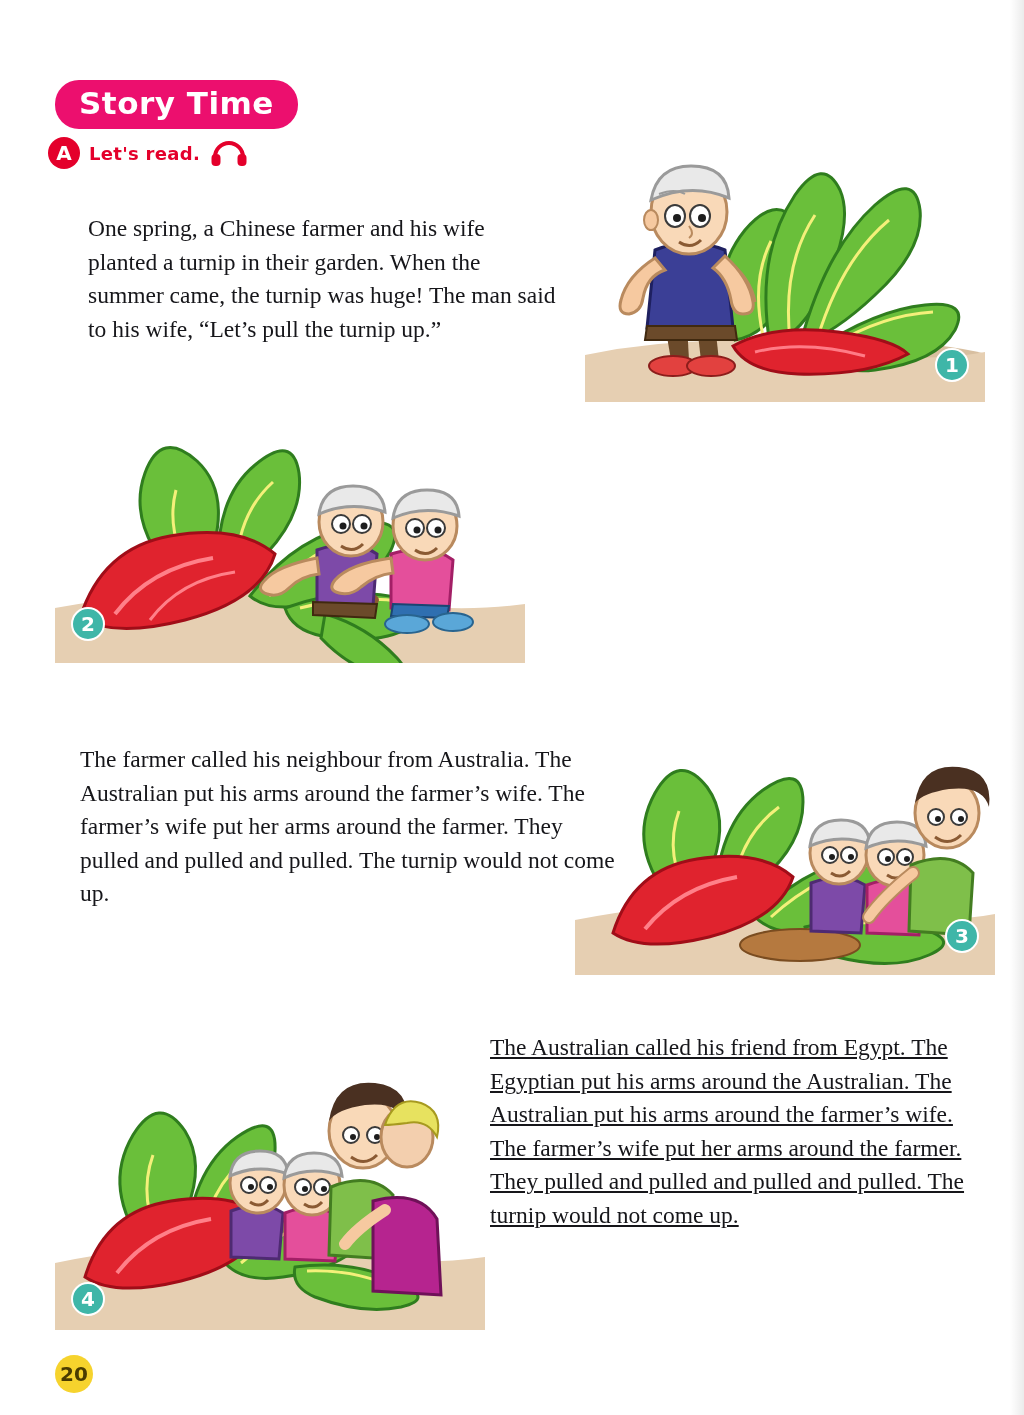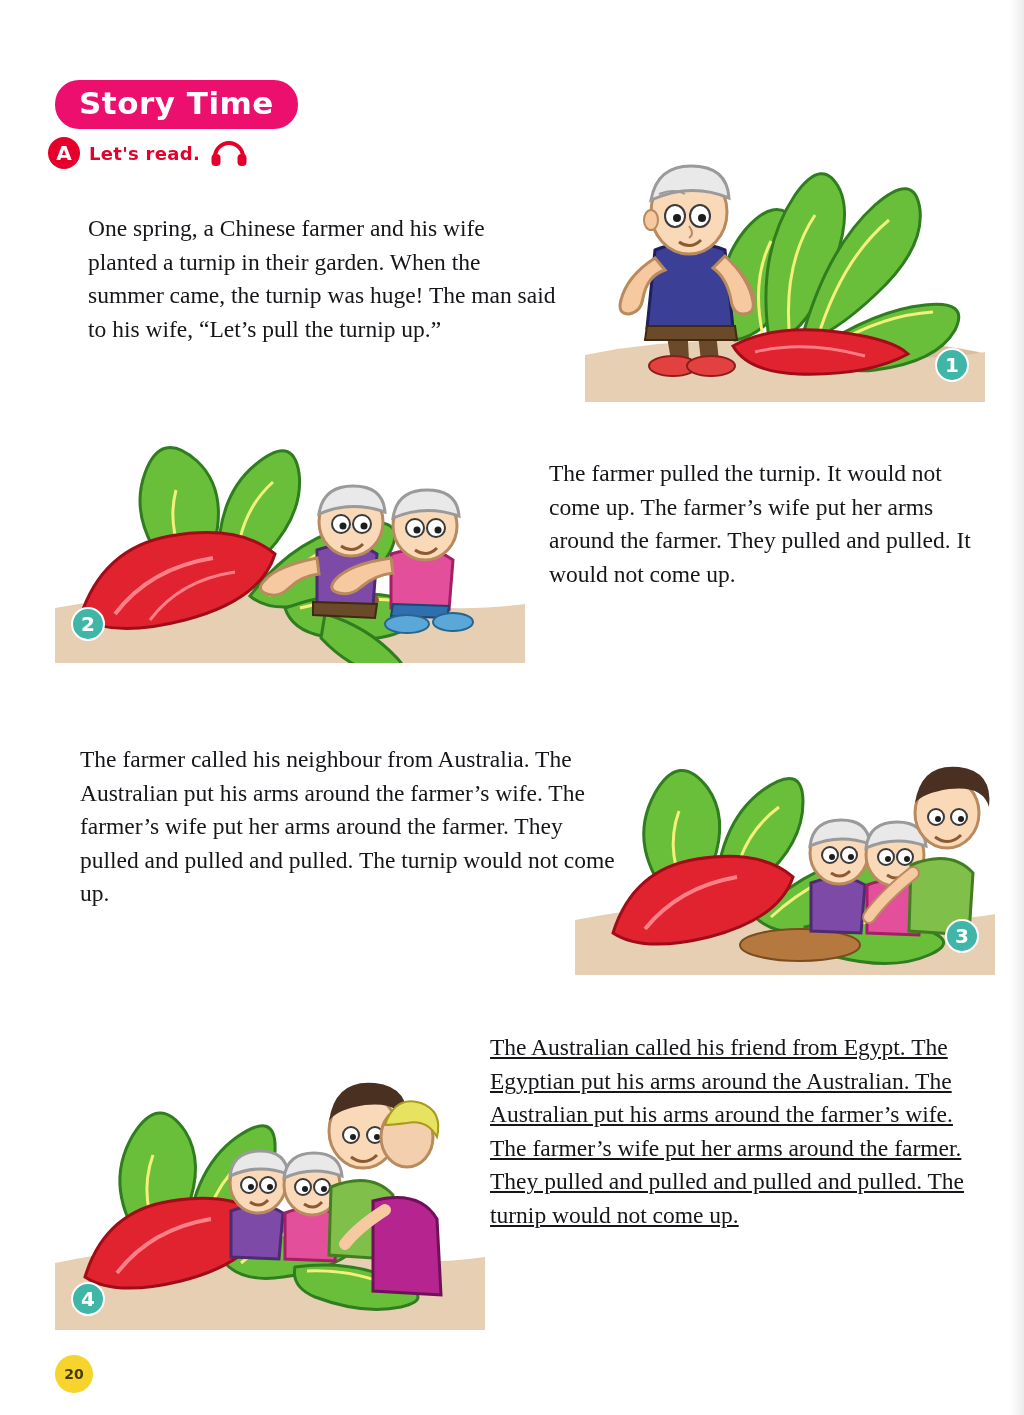--- a/index.html
+++ b/index.html
@@ -110,21 +110,21 @@
   .page-number {
     position: absolute;
     left: 55px;
     top: 1355px;
     width: 38px; height: 38px;
     border-radius: 50%;
     background: #f6d32d;
     color: #4a3c00;
     font-family: "DejaVu Sans", sans-serif;
     font-weight: bold;
-    font-size: 14px;
+    font-size: 20px;
     display: flex;
     align-items: center;
     justify-content: center;
   }
   .bottom-rule {
     position: absolute;
     left: 0; top: 1408px;
     width: 1024px; height: 7px;
     background: linear-gradient(90deg,#f6d32d 0 55%, #ec0f6e 55% 100%);
     opacity: 0.0;
@@ -206,21 +206,20 @@
 
         <path d="M104 86 q6 8 0 12" stroke="#b98a5e" stroke-width="2" fill="none"></path>
         <path d="M94 102 q12 8 22 -2" stroke="#8a5a33" stroke-width="3" fill="none"></path>
 
         <ellipse cx="66" cy="80" rx="7" ry="10" fill="#f6c9a0" stroke="#b98a5e" stroke-width="2"></ellipse>
       </g>
     </svg>
     <div class="num-badge" style="right:16px; bottom:20px;">1</div>
   </div>
 
-  <div class="story-text" id="text-2">The farmer pulled the turnip. It would not come up. The farmer’s wife put her arms around the farmer. They pulled and pulled. It would not come up.</div>
 
   <div class="illus" id="illus-2">
     <svg width="470" height="245" viewBox="0 0 470 245">
       <path d="M0 190 q150 -28 300 -8 q100 14 170 4 l0 59 l-470 0z" fill="#e6cfb2"></path>
 
       <g fill="#6abf3a" stroke="#2f7d1e" stroke-width="3">
         <path d="M130 170 q-60 -60 -40 -115 q16 -44 52 -12 q30 28 18 80 q-10 42 -30 47z"></path>
         <path d="M165 172 q-10 -88 35 -125 q38 -32 44 8 q5 40 -32 80 q-28 30 -47 37z"></path>
         <path d="M195 178 q45 -60 110 -72 q48 -8 30 28 q-20 38 -80 52 q-40 9 -60 -8z"></path>
         <path d="M230 190 q60 -22 115 -10 q40 10 12 28 q-32 20 -90 10 q-30 -6 -37 -28z"></path>

